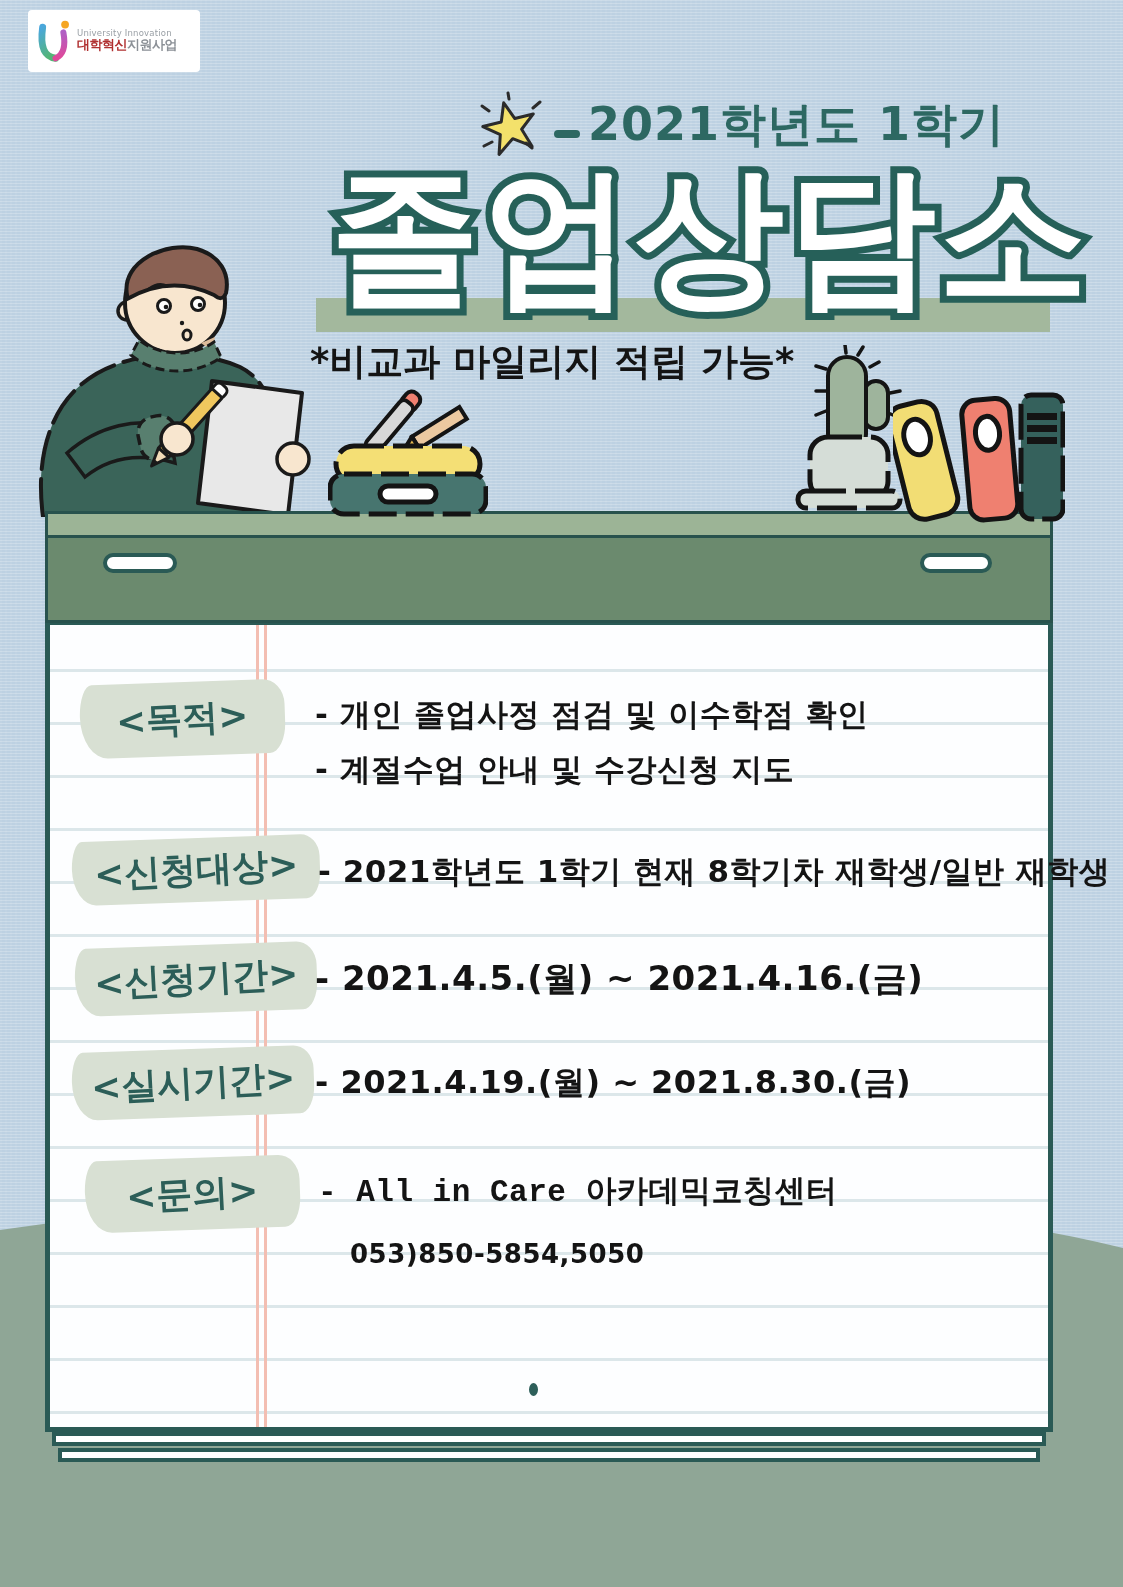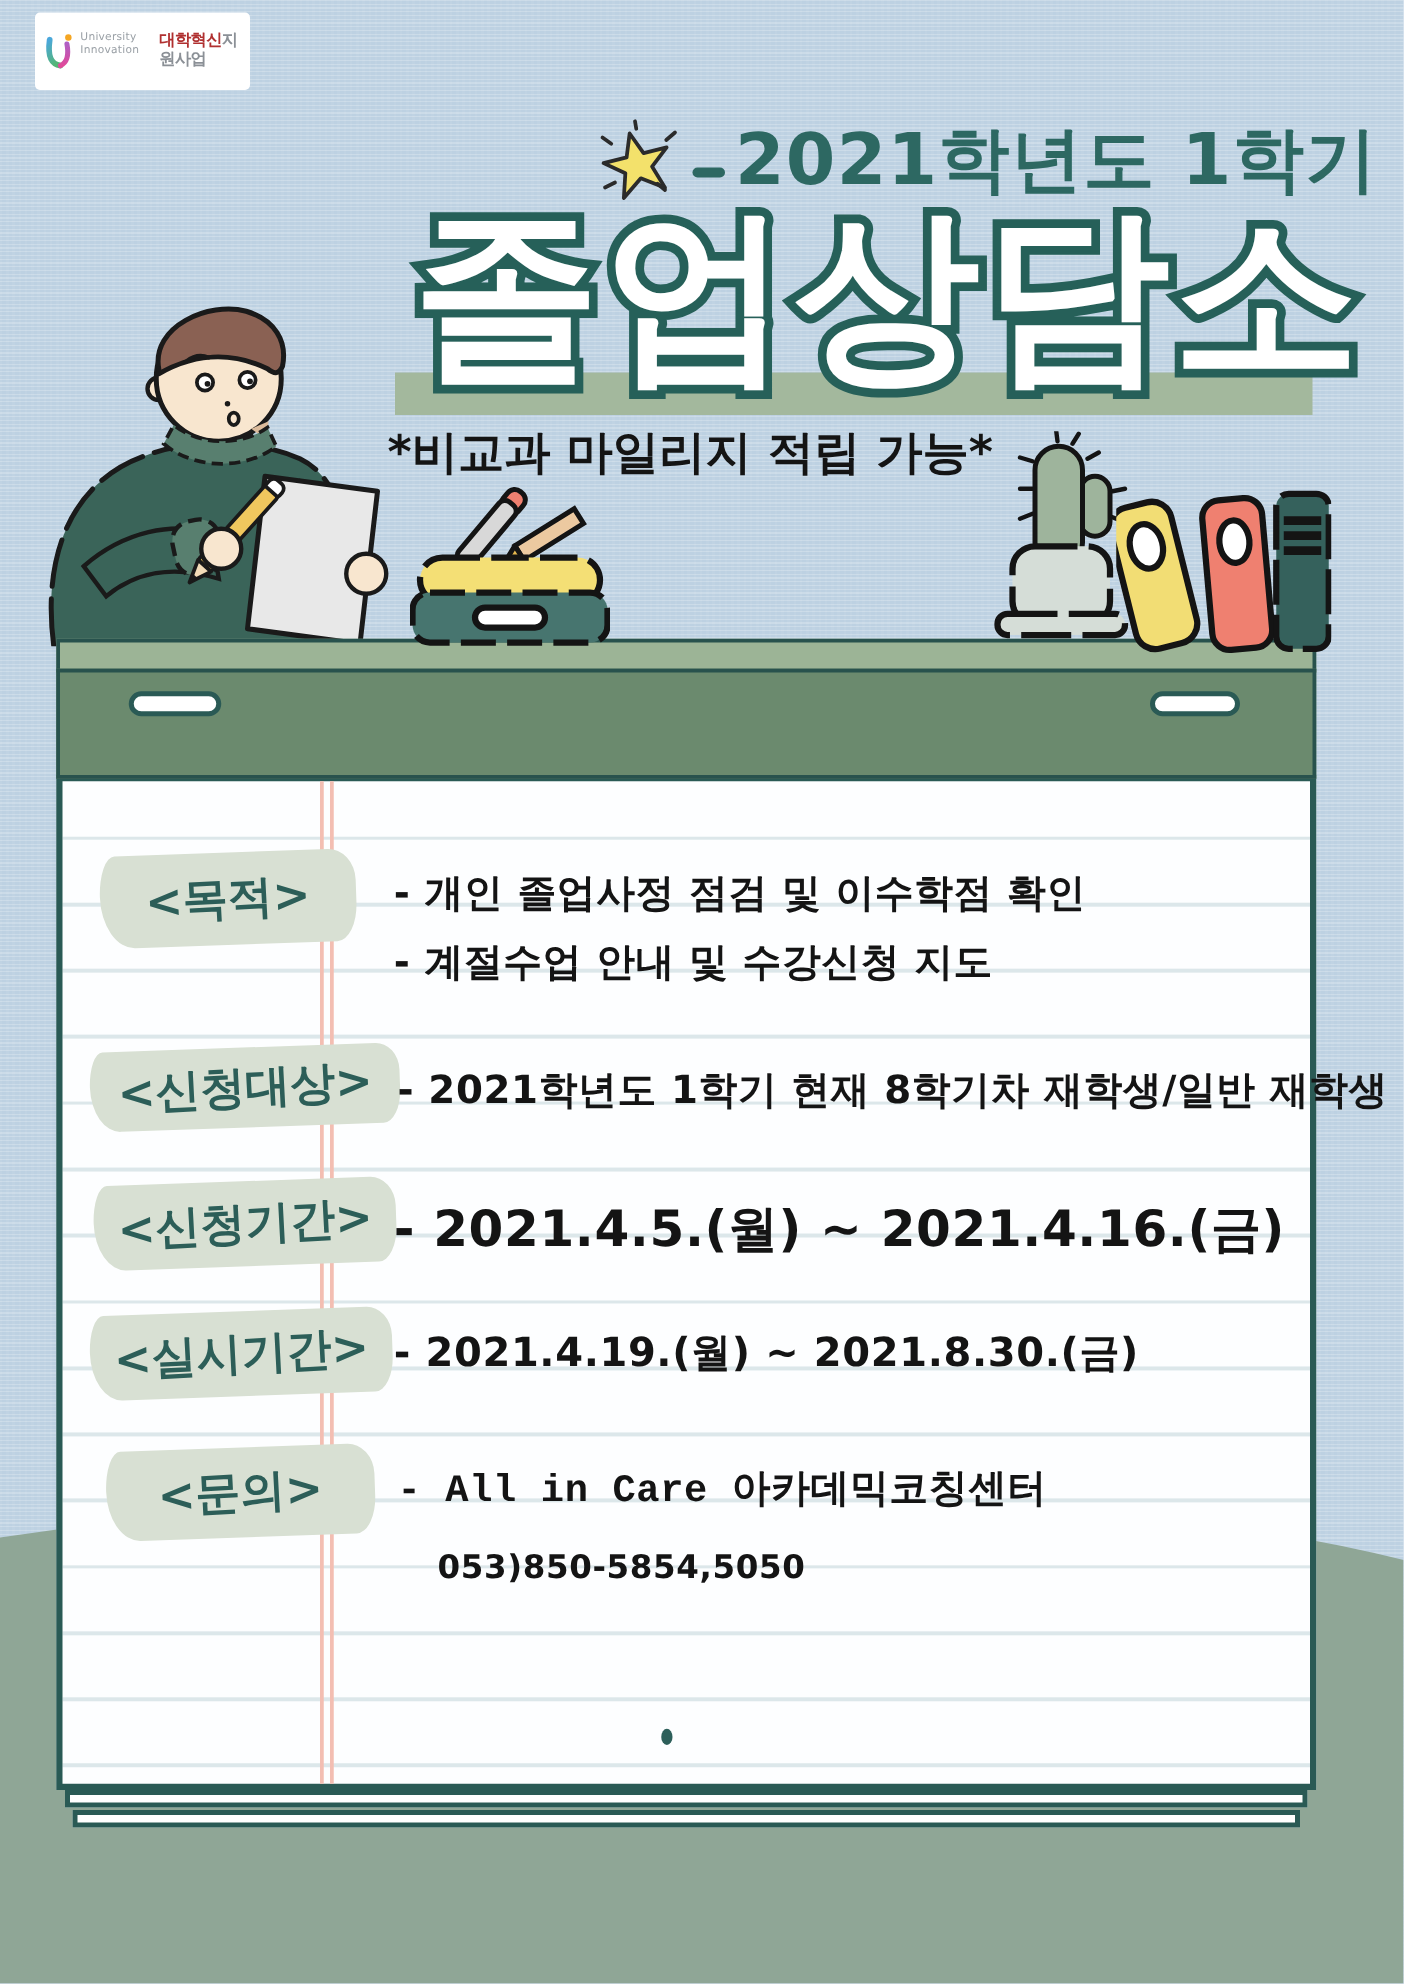--- a/index.html
+++ b/index.html
@@ -6,30 +6,30 @@
   body{width:1123px;height:1587px;font-family:"DejaVu Sans",sans-serif;}
   .poster{position:relative;width:1123px;height:1587px;overflow:hidden;background:#bdd1e2;}
   .bg-texture{position:absolute;inset:0;z-index:0;
     background-image:repeating-linear-gradient(to bottom,rgba(255,255,255,.22) 0 1px,rgba(0,0,0,0) 1px 3px),
                      repeating-linear-gradient(to right,rgba(255,255,255,.05) 0 2px,rgba(0,0,0,0) 2px 5px);}
   .hill{position:absolute;left:0;top:0;z-index:0;}
 
   
   .logo{position:absolute;left:28px;top:10px;width:172px;height:62px;background:#ffffff;border-radius:4px;
         display:flex;align-items:center;gap:5px;padding:4px 6px;box-sizing:border-box;z-index:6;}
-  .logo-texts{display:flex;flex-direction:row;line-height:1.15;}
+  .logo-texts{display:flex;flex-direction:column;line-height:1.15;}
   .logo-small{font-size:8.5px;color:#9aa0a6;letter-spacing:0.2px;}
   .logo-main{font-size:13px;font-weight:900;letter-spacing:-0.5px;}
   .logo-red{color:#b03030;}
   .logo-grey{color:#8b9096;}
 
   
   .semester-row{position:absolute;left:474px;top:90px;display:flex;align-items:center;gap:8px;z-index:3;}
   .dash{width:26px;height:8px;background:#2d6862;border-radius:5px;margin-top:18px;}
-  .semester-text{font-size:57px;font-weight:900;color:#2d6862;letter-spacing:1px;white-space:nowrap;}
+  .semester-text{font-size:46px;font-weight:900;color:#2d6862;letter-spacing:1px;white-space:nowrap;}
 
   .title-bar{position:absolute;left:316px;top:298px;width:734px;height:34px;background:#a3b89d;z-index:2;}
   .big-title{position:absolute;left:300px;top:158px;width:790px;text-align:right;
              font-size:150px;font-weight:900;line-height:1.05;letter-spacing:2px;white-space:nowrap;}
   .big-title.stroke{z-index:2;-webkit-text-stroke:14px #266059;color:#266059;}
   .big-title.fill{z-index:3;color:#ffffff;}
   .subtitle{position:absolute;left:297px;top:337px;font-size:37px;font-weight:900;color:#141414;z-index:5;white-space:nowrap;margin-left:13px;}
 
   
   .desk-top{position:absolute;left:45px;top:511px;width:1008px;height:27px;background:#9cb496;
@@ -57,21 +57,21 @@
   .swash span{font-size:36px;font-weight:700;color:#2c5e58;transform:rotate(-1deg);white-space:nowrap;}
   .sw1{left:30px;top:57px;width:205px;height:74px;}
   .sw2{left:22px;top:213px;width:248px;height:64px;}
   .sw3{left:25px;top:320px;width:242px;height:68px;}
   .sw4{left:22px;top:424px;width:242px;height:68px;}
   .sw5{left:35px;top:533px;width:215px;height:72px;}
   .ln{position:absolute;font-size:31px;font-weight:700;color:#141414;letter-spacing:0.5px;white-space:nowrap;}
   .ln.l1a{left:265px;top:69px;}
   .ln.l1b{left:265px;top:124px;}
   .ln.l2a{left:268px;top:226px;}
-  .ln.l3a{left:265px;top:331px;font-size:40px;}
+  .ln.l3a{left:265px;top:331px;font-size:34px;}
   .ln.l4a{left:265px;top:436px;font-size:32px;}
   .ln.l5a{left:268px;top:545px;font-family:Liberation Mono, monospace;}
   .ln.l5b{left:300px;top:614px;font-size:26px;}
   .end-dot{position:absolute;left:479px;top:758px;width:9px;height:13px;background:#2d5f5a;border-radius:50%;
            font-size:0;overflow:hidden;color:rgba(0,0,0,0);}
 
   .deco{position:absolute;z-index:4;}
   .person{position:absolute;left:15px;top:235px;z-index:2;}
 </style>
 </head>

